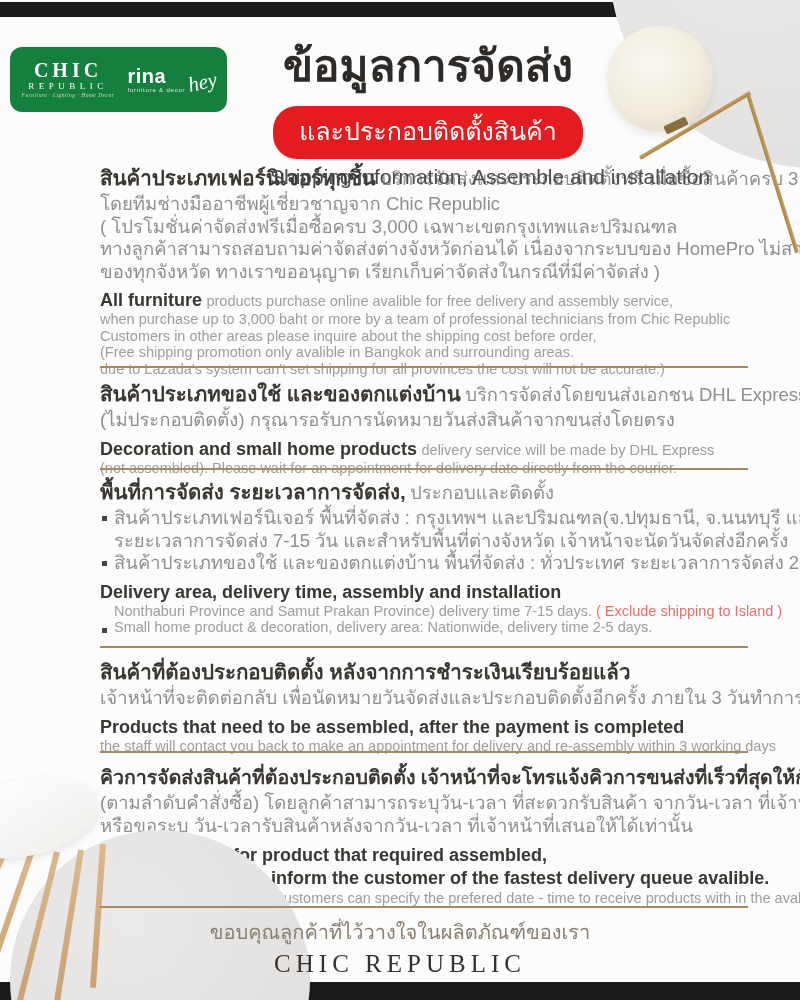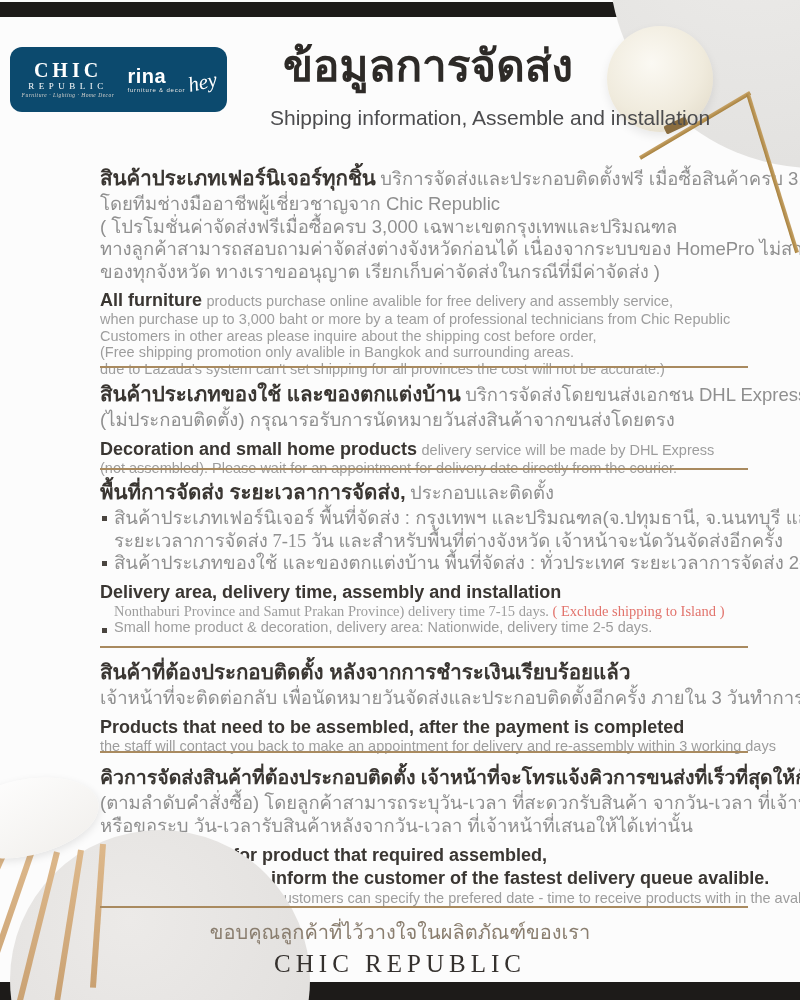--- a/index.html
+++ b/index.html
@@ -27,21 +27,21 @@
     background:linear-gradient(160deg,#ffffff,#f1efec); box-shadow:0 3px 8px rgba(0,0,0,.10);
     transform:rotate(-12deg); z-index:4; }
   .stool-leg { position:absolute; width:6px; background:linear-gradient(#ddb88b,#c9a172); transform-origin:top center; z-index:3; }
   .leg1 { left:6px;  top:842px; height:170px; transform:rotate(24deg); }
   .leg2 { left:30px; top:848px; height:168px; transform:rotate(19deg); }
   .leg3 { left:54px; top:852px; height:160px; transform:rotate(14deg); }
   .leg4 { left:78px; top:850px; height:152px; transform:rotate(9deg); }
   .leg5 { left:100px;top:844px; height:144px; transform:rotate(4deg); }
 
   
-  .logo-box { position:absolute; left:10px; top:47px; width:217px; height:65px; background:#0c4a6e;
+  .logo-box { position:absolute; left:10px; top:47px; width:217px; height:65px; background:#15803d;
     border-radius:12px; z-index:6; display:flex; align-items:center; justify-content:center; gap:13px; color:#fff; }
   .logo-chic { text-align:center; line-height:1; }
   .chic-1 { font-size:20px; letter-spacing:4px; font-weight:bold; font-family:"Liberation Serif",serif; }
   .chic-2 { font-size:9px; letter-spacing:4.5px; margin-top:2px; font-family:"Liberation Serif",serif; }
   .chic-3 { font-size:5.5px; letter-spacing:.5px; margin-top:2px; font-style:italic; font-family:"Liberation Serif",serif; color:#d8d4cf; }
   .logo-rina { text-align:left; line-height:1; position:relative; padding-right:30px; }
   .rina-1 { font-size:20px; font-weight:bold; letter-spacing:.5px; }
   .rina-2 { font-size:6px; letter-spacing:.8px; margin-top:1px; color:#e8e6e3; }
   .rina-3 { position:absolute; right:-2px; top:6px; font-family:"Liberation Serif",serif; font-style:italic;
     font-size:21px; transform:rotate(-12deg); }
@@ -54,21 +54,21 @@
   .th-head { font-size:20.5px; font-weight:bold; color:#3a3632; }
   .th-rest, .th-line { font-size:18.5px; font-weight:normal; color:#8f8f8f; }
   .th-line { line-height:22.5px; white-space:nowrap; }
   .th-headline { line-height:26px; white-space:nowrap; }
   .en-head { font-size:18px; font-weight:bold; color:#3a3632; }
   .en-rest, .en-line { font-size:14.5px; font-weight:normal; color:#9d9d9d; }
   .en-line { line-height:16.5px; white-space:nowrap; }
   .en-headline { line-height:20px; white-space:nowrap; margin-top:7px; }
   .bullet-row { position:relative; padding-left:14px; white-space:nowrap; }
   .bullet-row::before { content:""; position:absolute; left:2px; top:9px; width:5px; height:5px; background:#4a4540; }
-  .bullet-cont { padding-left:14px; white-space:nowrap;font-family:Liberation Serif, serif; }
+  .bullet-cont { padding-left:14px; white-space:nowrap; }
   .red-note { color:#e2736c; }
   .divider { position:absolute; left:100px; width:648px; height:2px; background:#a98a5f; z-index:6; }
 
   
   .footer { position:absolute; left:0; top:916px; width:800px; text-align:center; z-index:6; }
   .thanks { font-size:20px; color:#8a7e6f; }
   .brand { margin-top:2px; font-family:"Liberation Serif","DejaVu Serif",serif; font-size:25px;
     letter-spacing:5px; color:#35312e; }
 </style>
 </head>
@@ -97,20 +97,21 @@
   </div>
   <div class="logo-rina">
     <div class="rina-1">rina</div>
     <div class="rina-2">furniture &amp; decor</div>
     <div class="rina-3">hey</div>
   </div>
 </div>
 
 <div class="header-center">
   <div class="page-title">ข้อมูลการจัดส่ง</div>
+  <div><span class="red-pill">และประกอบติดตั้งสินค้า</span></div>
   <div class="subtitle">Shipping information, Assemble and installation</div>
 </div>
 
 <div class="sec" style="top:165px; left:100px;">
   <div class="th-headline">
     <span class="th-head">สินค้าประเภทเฟอร์นิเจอร์ทุกชิ้น</span>
     <span class="th-rest">บริการจัดส่งและประกอบติดตั้งฟรี เมื่อซื้อสินค้าครบ 3,000 บาทขึ้นไป</span>
   </div>
   <div class="th-line">โดยทีมช่างมืออาชีพผู้เชี่ยวชาญจาก Chic Republic</div>
   <div class="th-line">( โปรโมชั่นค่าจัดส่งฟรีเมื่อซื้อครบ 3,000 เฉพาะเขตกรุงเทพและปริมณฑล</div>

